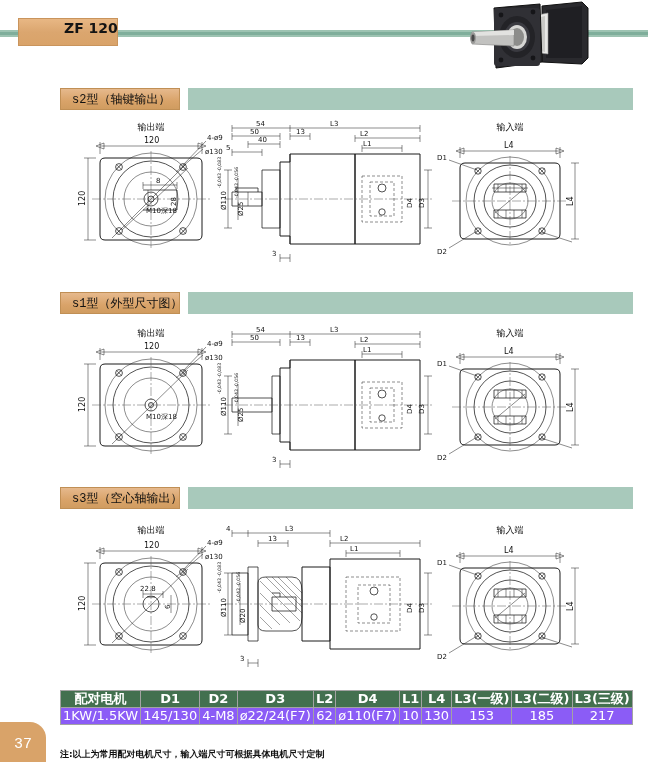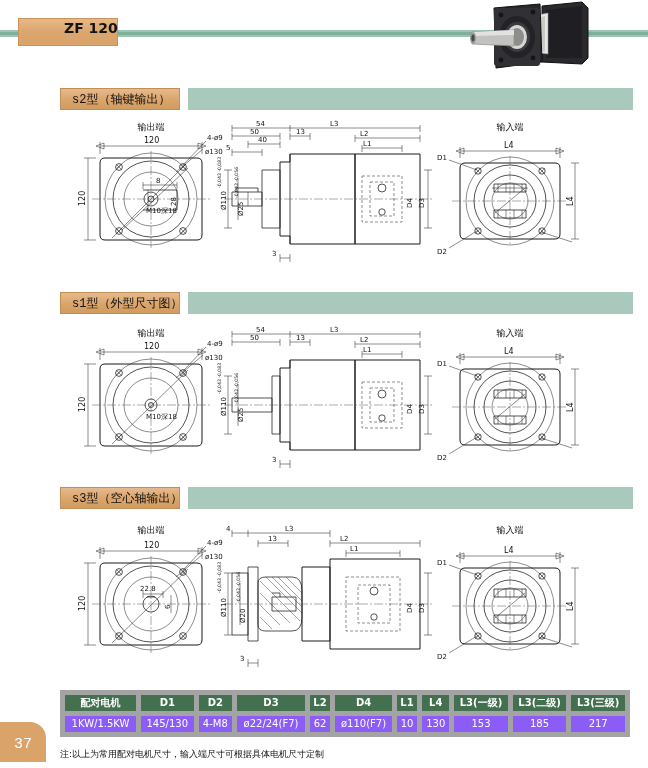--- a/index.html
+++ b/index.html
@@ -64,33 +64,33 @@
   .txt{font-family:"DejaVu Sans",sans-serif;font-size:7px;fill:#111;}
   .txt8{font-family:"DejaVu Sans",sans-serif;font-size:8px;fill:#111;}
   .txtcn{font-family:"DejaVu Sans",sans-serif;font-size:9px;fill:#111;}
   .hatch{fill:none;stroke:#1a1a1a;stroke-width:.4;}
 
   
   .tblwrap{position:absolute;left:60px;top:690px;width:570px;}
   table{border-collapse:collapse;width:570px;
         font-family:"DejaVu Sans",sans-serif;}
   th,td{
-    border:5px solid #a3a3a3;
+    border:1px solid #a3a3a3;
     background:#4e7c5c;
     color:#ffffff;
-    font-size:10px;font-weight:normal;
+    font-size:13px;font-weight:normal;
     text-align:center;
     height:16px;line-height:16px;padding:0 2px;
     white-space:nowrap;
   }
   th{background:#43704f;font-weight:bold;}
   tr.alt td{background:#8b5cf6;}
   .note{
     position:absolute;left:60px;top:748px;
-    font-size:9px;color:#111;font-weight:normal;
+    font-size:9px;color:#111;font-weight:bold;
     font-family:"DejaVu Sans",sans-serif;white-space:nowrap;
   }
 
   
   .pagetab{
     position:absolute;left:0px;top:722px;width:46px;height:40px;
     background:#d9a369;border-top-right-radius:16px;
   }
   .pagenum{
     position:absolute;left:0;top:722px;width:46px;height:40px;

